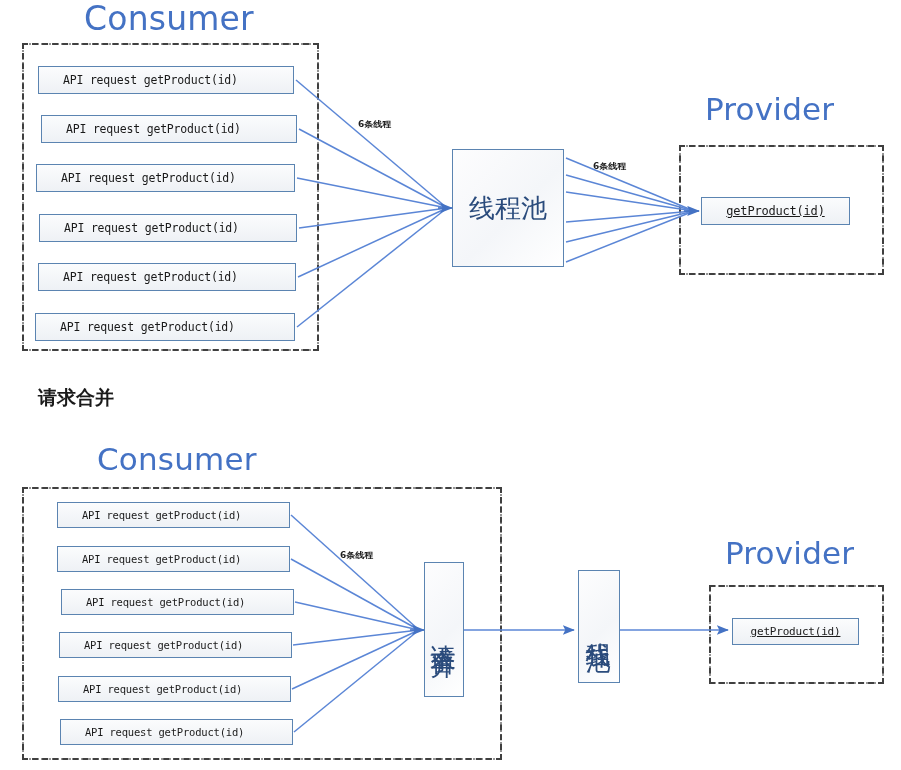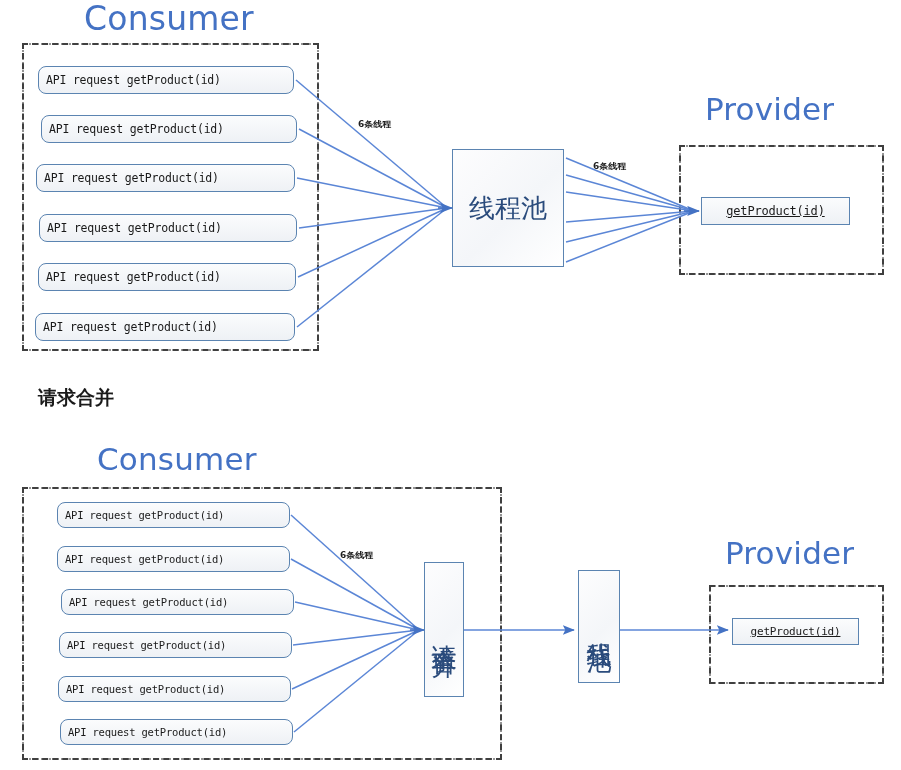--- a/index.html
+++ b/index.html
@@ -64,42 +64,41 @@
     border: 1px solid #5B84B1;
     background: linear-gradient(180deg, #fbfcfd 0%, #eef1f5 100%);
     color: #1a1a1a;
     font-family: "DejaVu Sans Mono", "Liberation Mono", monospace;
     display: flex;
     align-items: center;
     white-space: nowrap;
   }
   .node-box.req {
     font-size: 11.5px;
-    padding-left: 7px;
+    padding-left: 24px;
     letter-spacing: -0.2px;
-    border-radius: 8px;
   }
   .node-box.method {
     font-size: 12px;
     justify-content: center;
     letter-spacing: -0.2px;
     text-decoration: underline;
   }
 
   
   .cjk-box {
     position: absolute;
     box-sizing: border-box;
     border: 1px solid #5B84B1;
     background: linear-gradient(135deg, #fdfdfe 0%, #f4f6f9 55%, #ffffff 100%);
     color: #2a4b7c;
     display: flex;
     align-items: center;
     justify-content: center;
-    font-family: Liberation Serif, serif;
+    font-family: Liberation Sans, sans-serif;
   }
   .cjk-box.horizontal { font-size: 26px; }
   .cjk-box.vertical {
     writing-mode: vertical-rl;
     text-orientation: upright;
     font-size: 25px;
     letter-spacing: 3px;
   }
 
   

